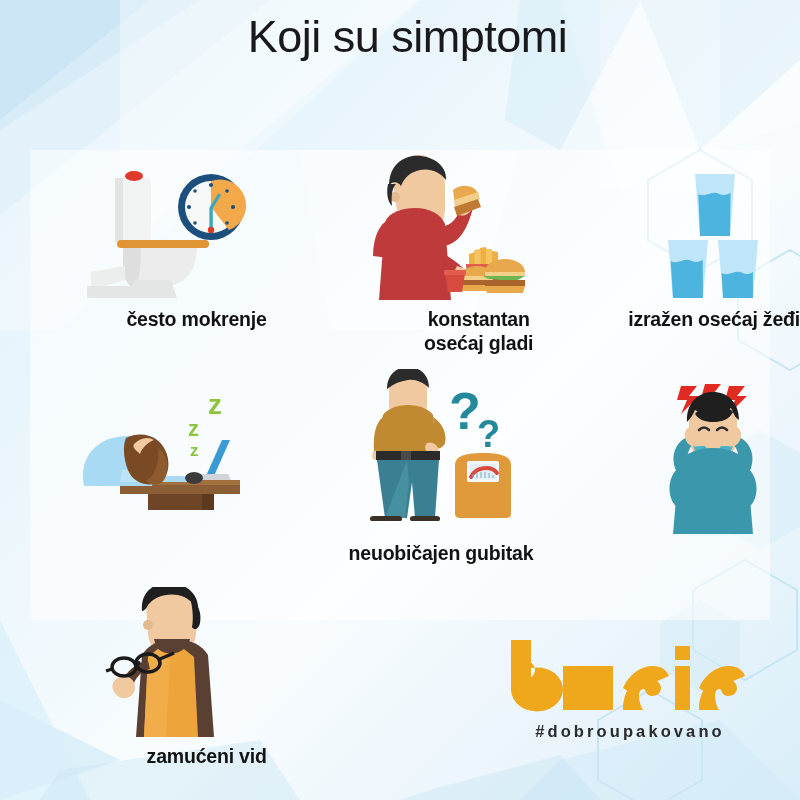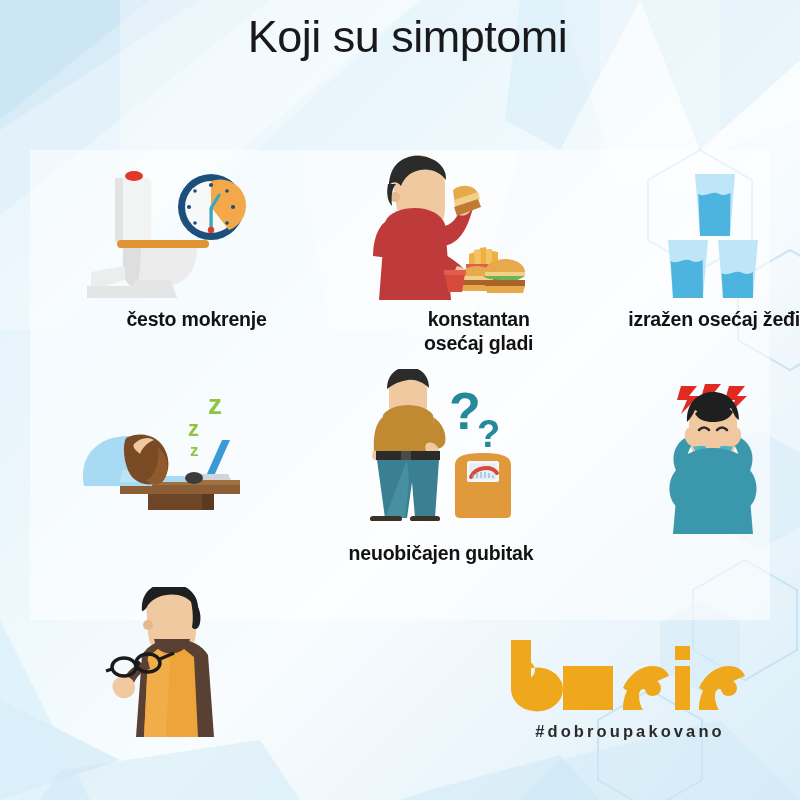--- a/index.html
+++ b/index.html
@@ -373,20 +373,21 @@
 
             <g fill="none" stroke="#1a1a1a" stroke-width="3.4">
               <ellipse cx="52" cy="80" rx="12" ry="9"></ellipse>
               <ellipse cx="76" cy="76" rx="12" ry="9"></ellipse>
               <path d="M64 78 q6 -3 0 -2"></path>
               <path d="M88 72 l14 -6"></path>
               <path d="M40 82 l-6 2"></path>
             </g>
           </svg>
         </div>
+        <div class="caption">zamućeni vid</div>
       </div>
 
       <div class="cell"></div>
       <div class="cell"></div>
     </div>
 
   </div>
 
   <div class="logo">
     <svg width="250" height="76" viewBox="0 0 250 76" xmlns="http://www.w3.org/2000/svg">

